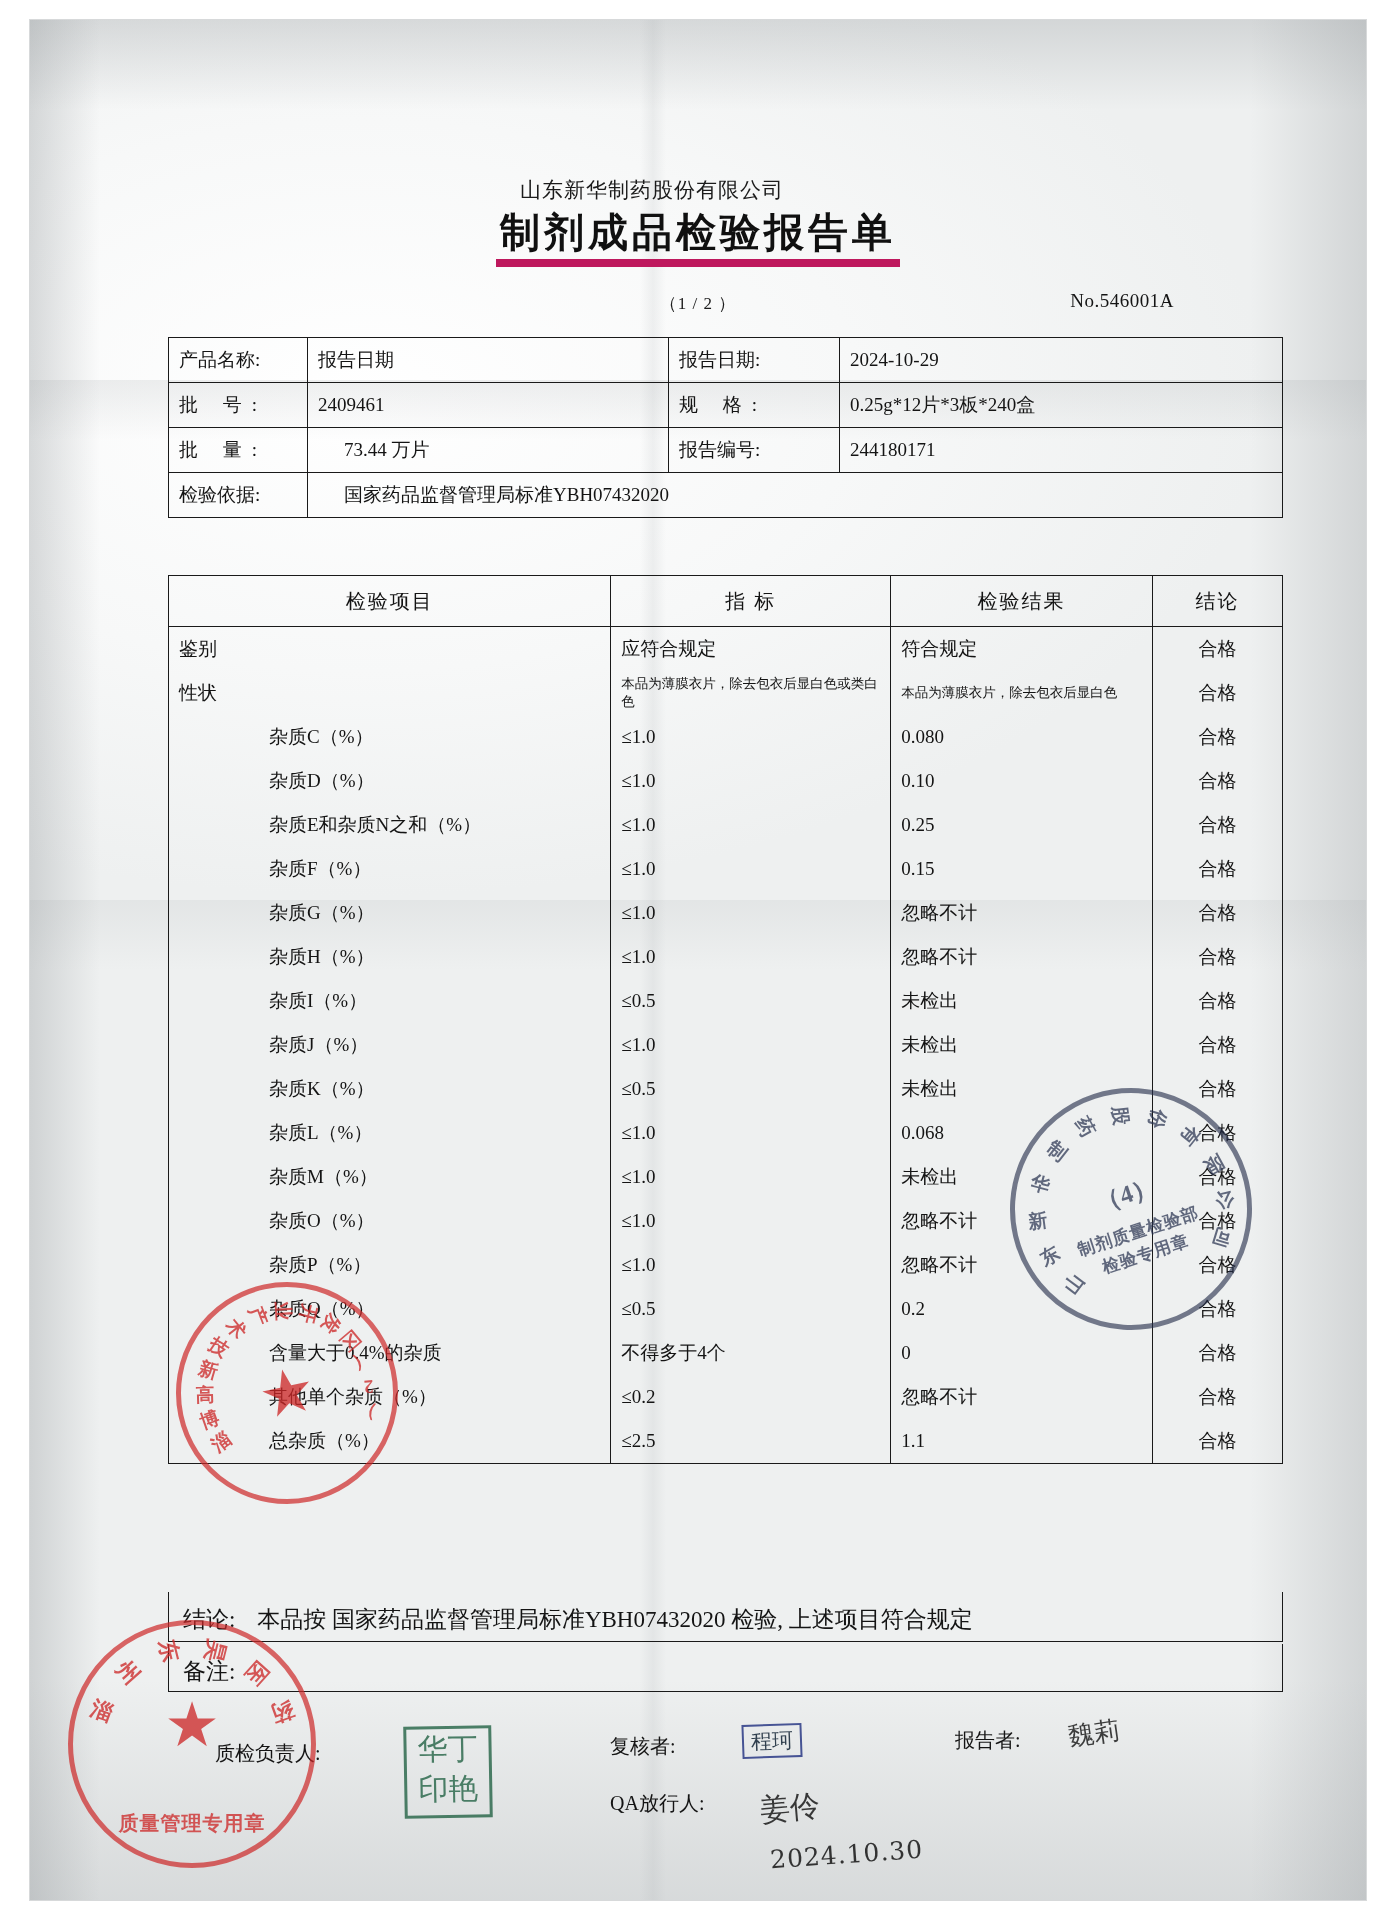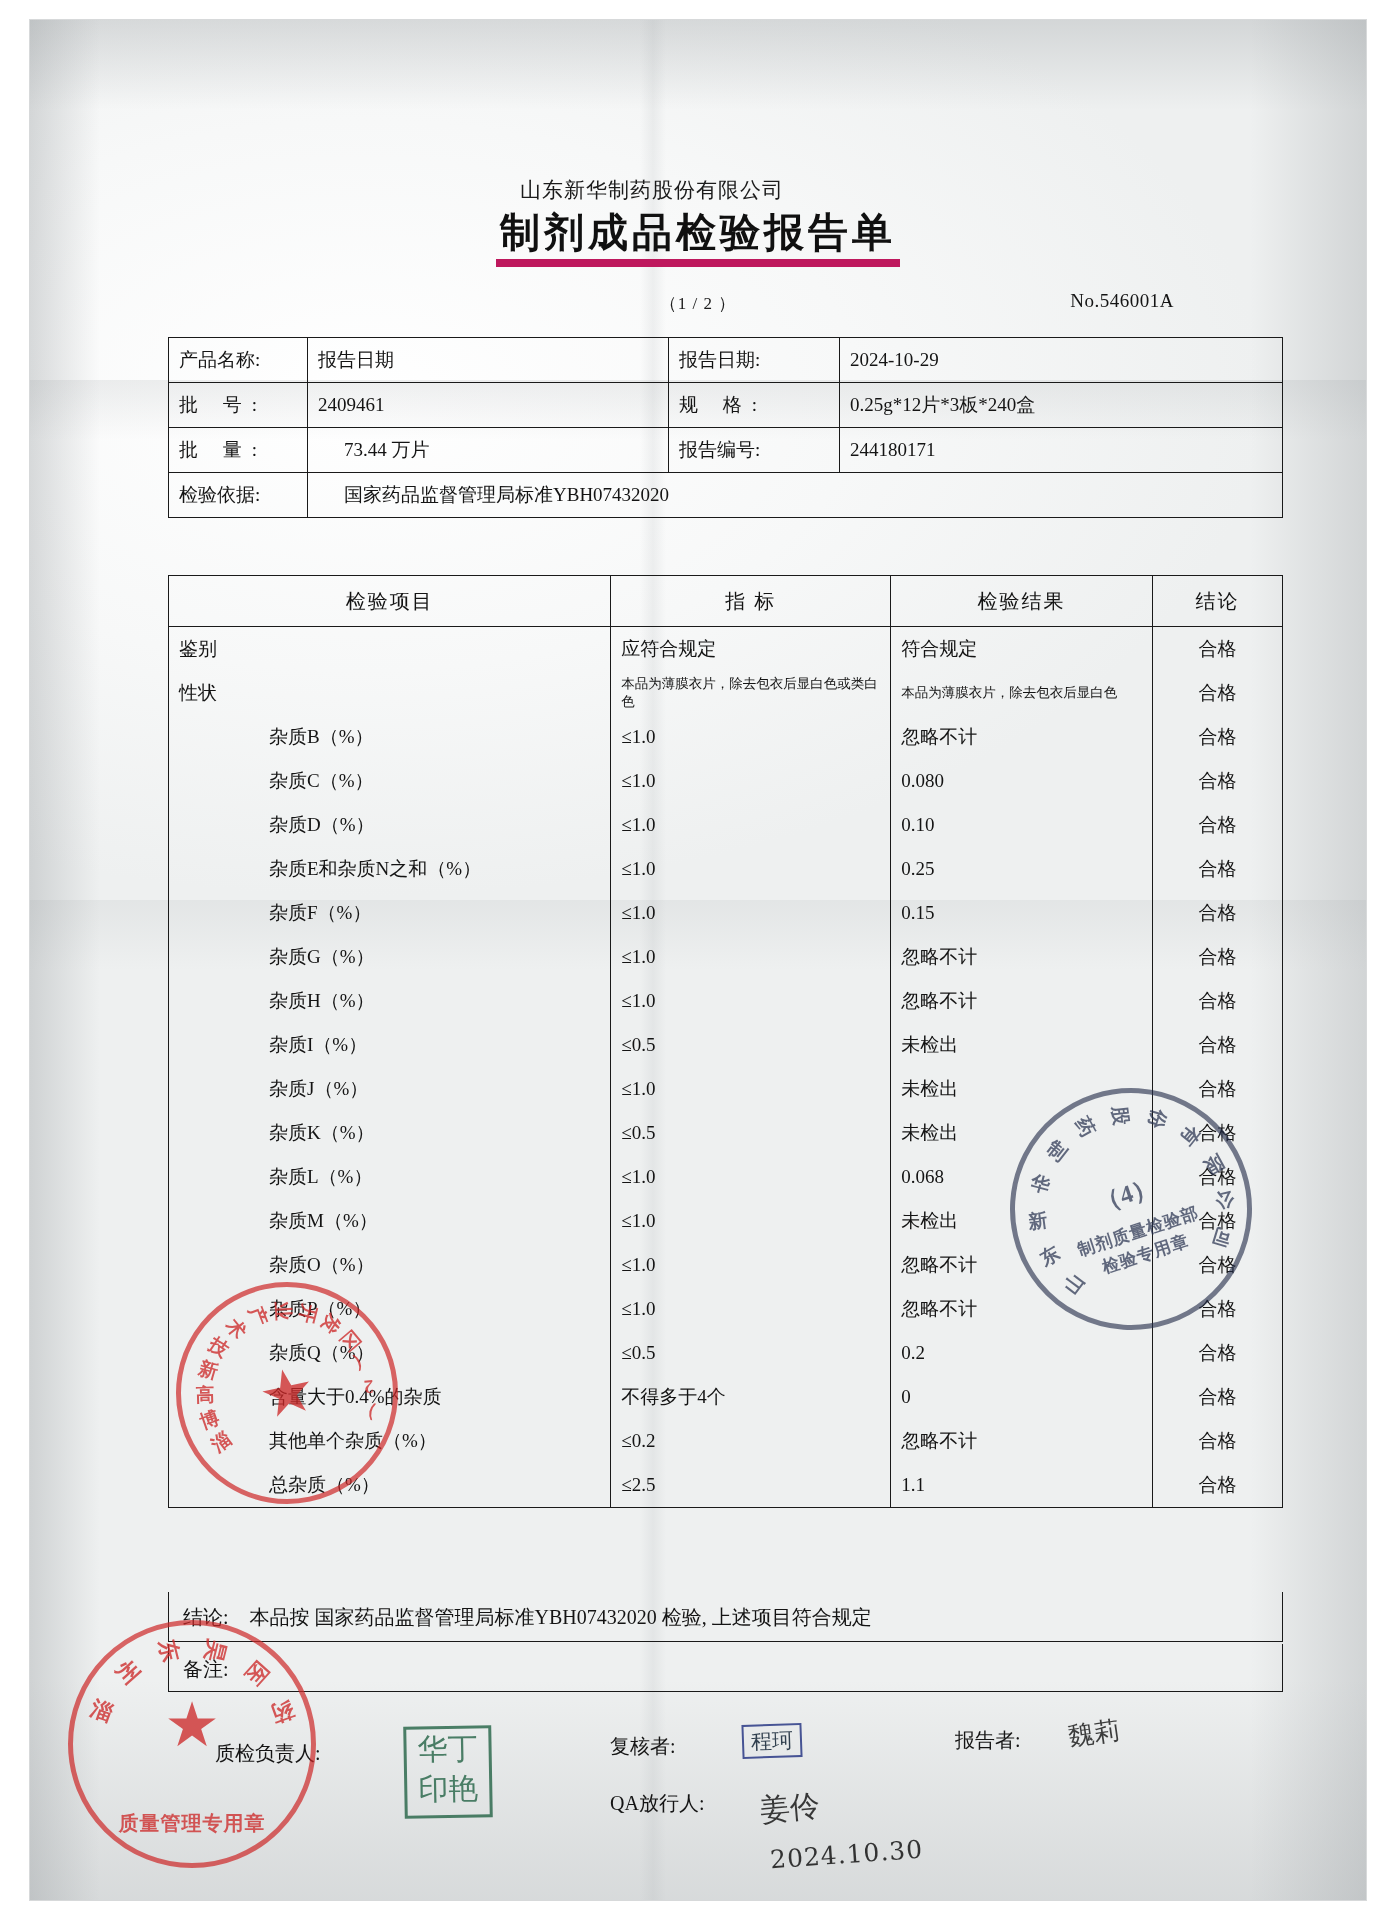--- a/index.html
+++ b/index.html
@@ -145,21 +145,21 @@
   .indent1 { padding-left: 100px !important; }
   .tiny { font-size: 13.5px; letter-spacing: 0; }
 
   .concl-row {
     position: absolute;
     left: 168px;
     width: 1115px;
     box-sizing: border-box;
     border: 1.6px solid #1a1a1a;
     border-top: none;
-    font-size: 20px;
+    font-size: 23px;
     color: #141414;
     padding: 12px 14px;
   }
   #conclusion { top: 1592px; height: 50px; }
   #remark { top: 1644px; height: 48px; }
 
   
   .sig {
     position: absolute;
     font-size: 20px;
@@ -345,26 +345,20 @@
           <td class="col-res">符合规定</td>
           <td class="col-conc">合格</td>
         </tr>
         <tr>
           <td class="col-item">性状</td>
           <td class="col-spec tiny">本品为薄膜衣片，除去包衣后显白色或类白色</td>
           <td class="col-res tiny">本品为薄膜衣片，除去包衣后显白色</td>
           <td class="col-conc">合格</td>
         </tr>
         <tr>
-          <td class="col-item indent1">杂质B（%）</td>
-          <td class="col-spec">≤1.0</td>
-          <td class="col-res">忽略不计</td>
-          <td class="col-conc">合格</td>
-        </tr>
-        <tr>
           <td class="col-item indent1">杂质C（%）</td>
           <td class="col-spec">≤1.0</td>
           <td class="col-res">0.080</td>
           <td class="col-conc">合格</td>
         </tr>
         <tr>
           <td class="col-item indent1">杂质D（%）</td>
           <td class="col-spec">≤1.0</td>
           <td class="col-res">0.10</td>
           <td class="col-conc">合格</td>

